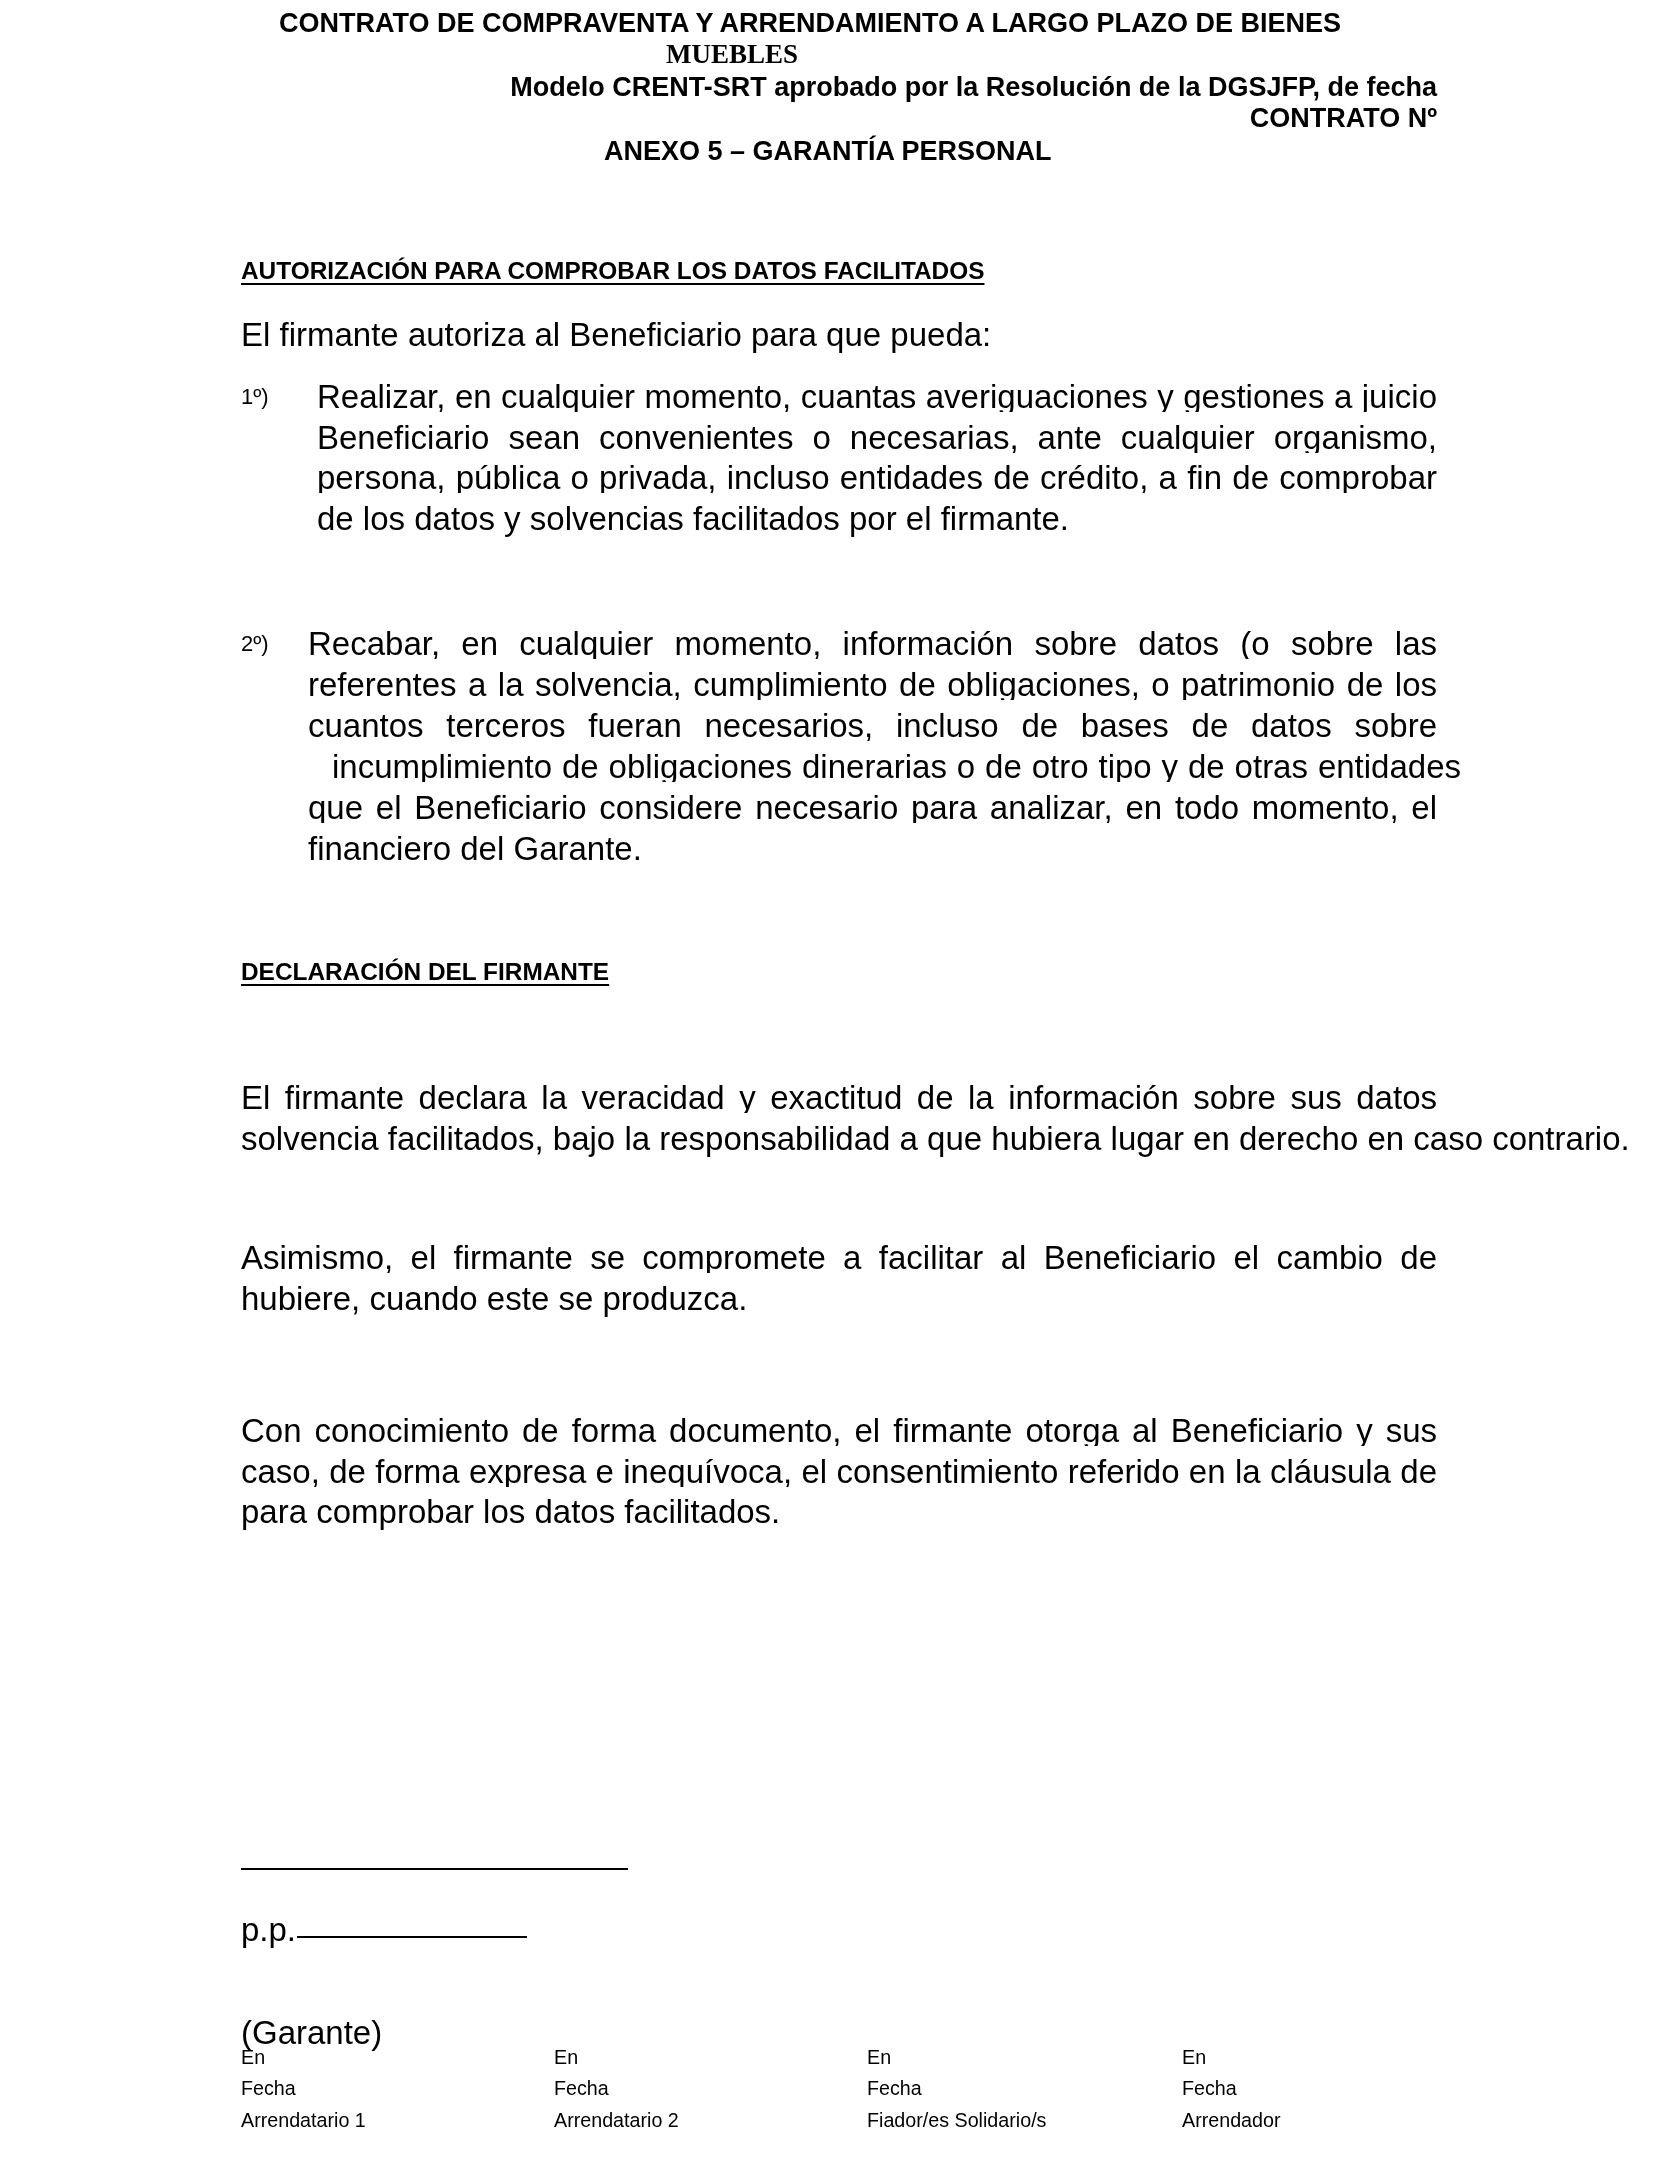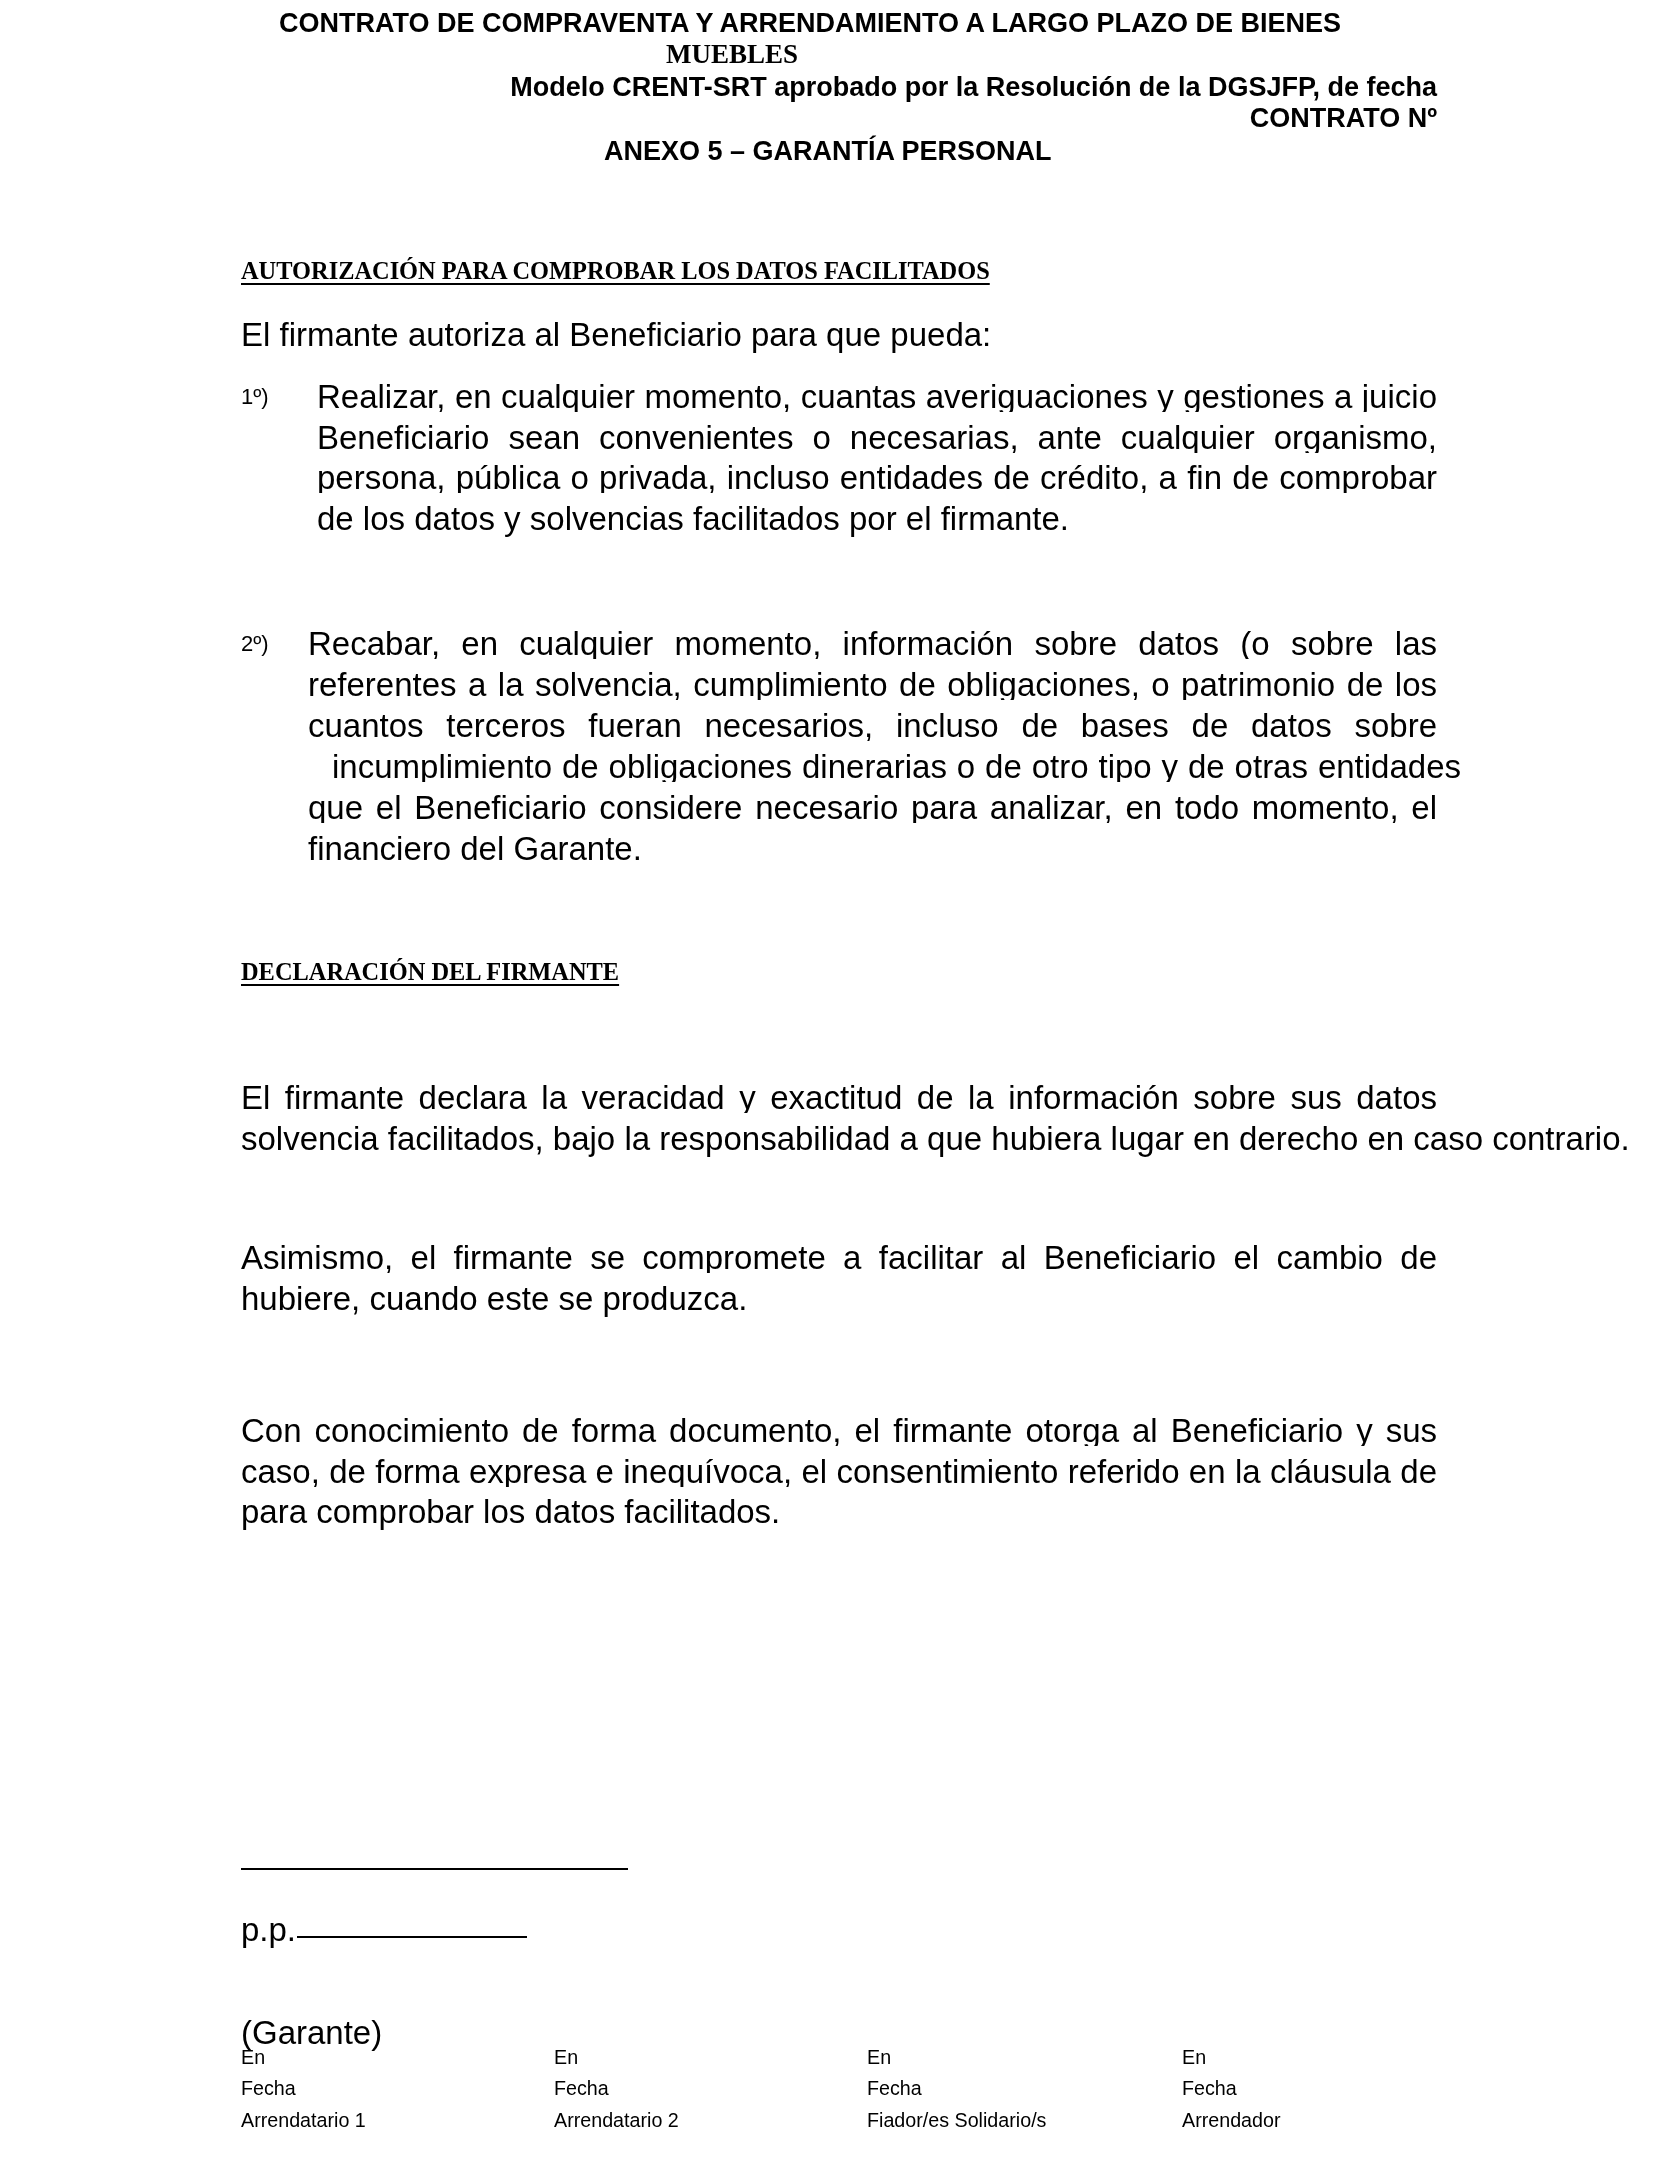--- a/index.html
+++ b/index.html
@@ -1,18 +1,18 @@
 <!DOCTYPE html>
 <html style="font-size:12.6px"><head>
 <meta charset="utf-8">
 <style>
   html, body { margin:0; padding:0; background:#ffffff; }
   body { width:1672px; height:2183px; position:relative; overflow:hidden; color:#000; }
   .hdr { position:absolute; font-family:"Liberation Sans", sans-serif; font-weight:bold; font-size:27px; line-height:31px; white-space:nowrap; }
-  .sec { position:absolute; left:241px; font-family:Liberation Serif, serif; font-weight:bold; font-size:24.4px; text-decoration:underline; text-decoration-thickness:2.4px; text-underline-offset:3.9px; white-space:nowrap; line-height:31px; }
+  .sec { position:absolute; left:241px; font-family:Liberation Sans, sans-serif; font-weight:bold; font-size:24.4px; text-decoration:underline; text-decoration-thickness:2.4px; text-underline-offset:3.9px; white-space:nowrap; line-height:31px; }
   .ln { position:absolute; font-family:"Liberation Sans", sans-serif; font-size:33px; line-height:31px; white-space:nowrap; }
   .j { text-align:justify; text-align-last:justify; white-space:normal; overflow:hidden; height:31px; }
   .num { position:absolute; font-family:"Liberation Sans", sans-serif; font-size:22px; line-height:31px; left:241px; }
   .sig-line { position:absolute; border-top:2.4px solid #000; }
   .foot { position:absolute; font-family:"Liberation Sans", sans-serif; font-size:19.7px; line-height:31px; white-space:nowrap; }
 </style>
 </head>
 <body>
 
 <div class="hdr" style="left:279px; top:7.9px;">CONTRATO DE COMPRAVENTA Y ARRENDAMIENTO A LARGO PLAZO DE BIENES</div>

